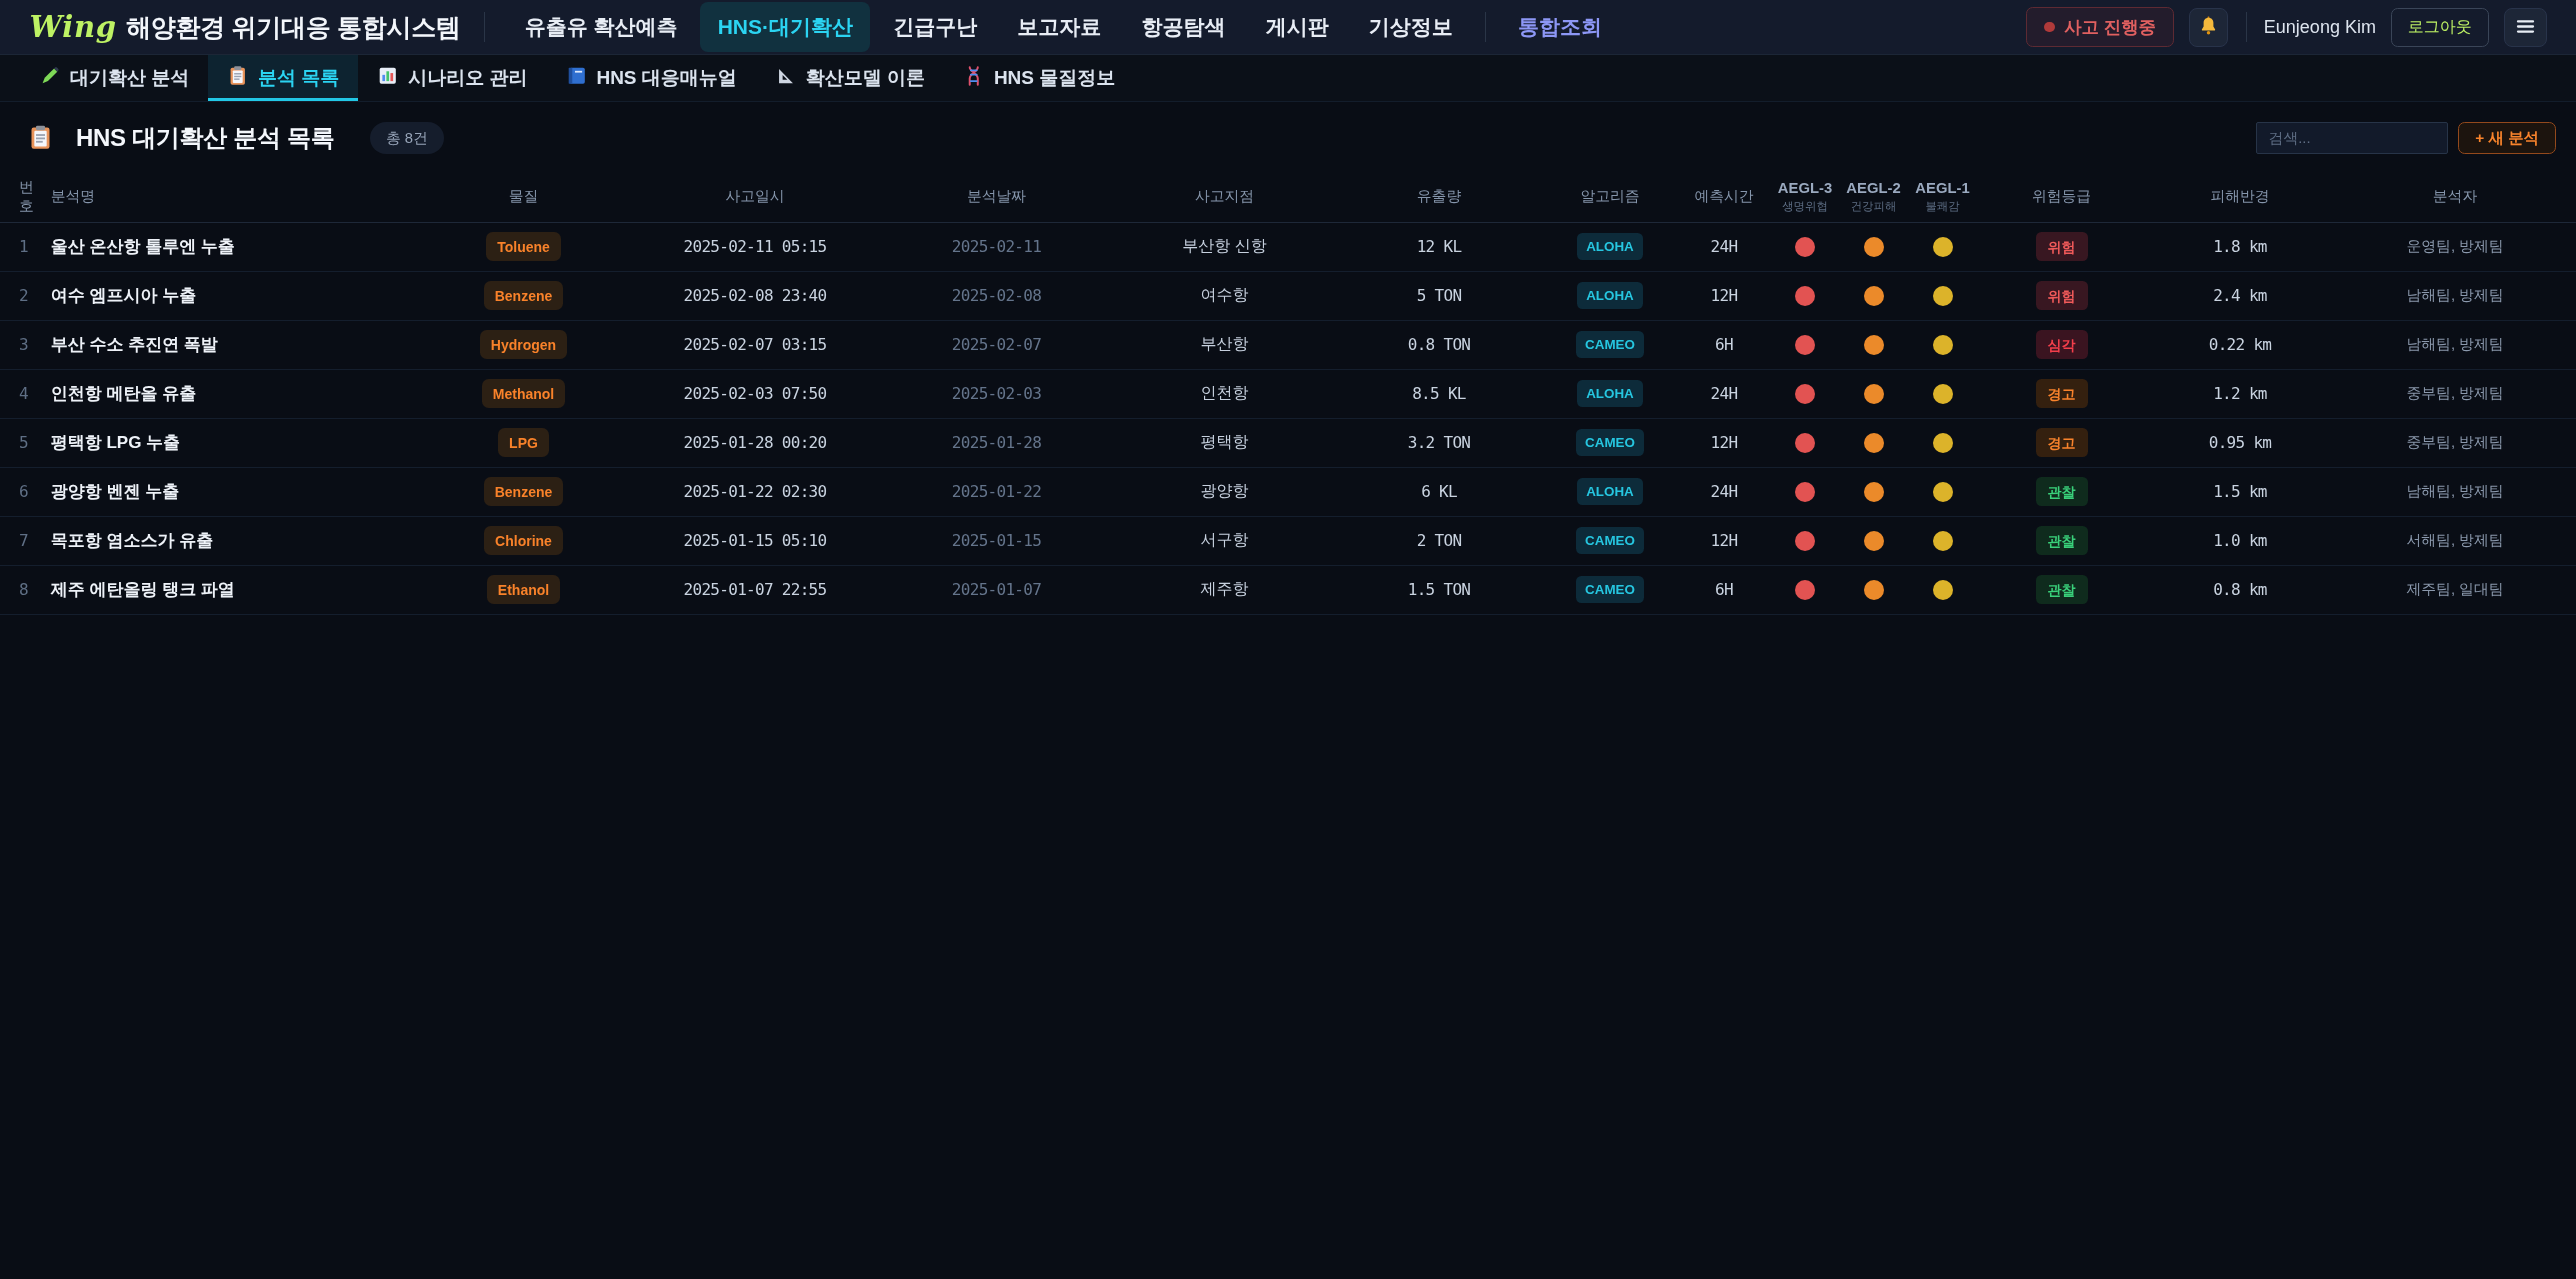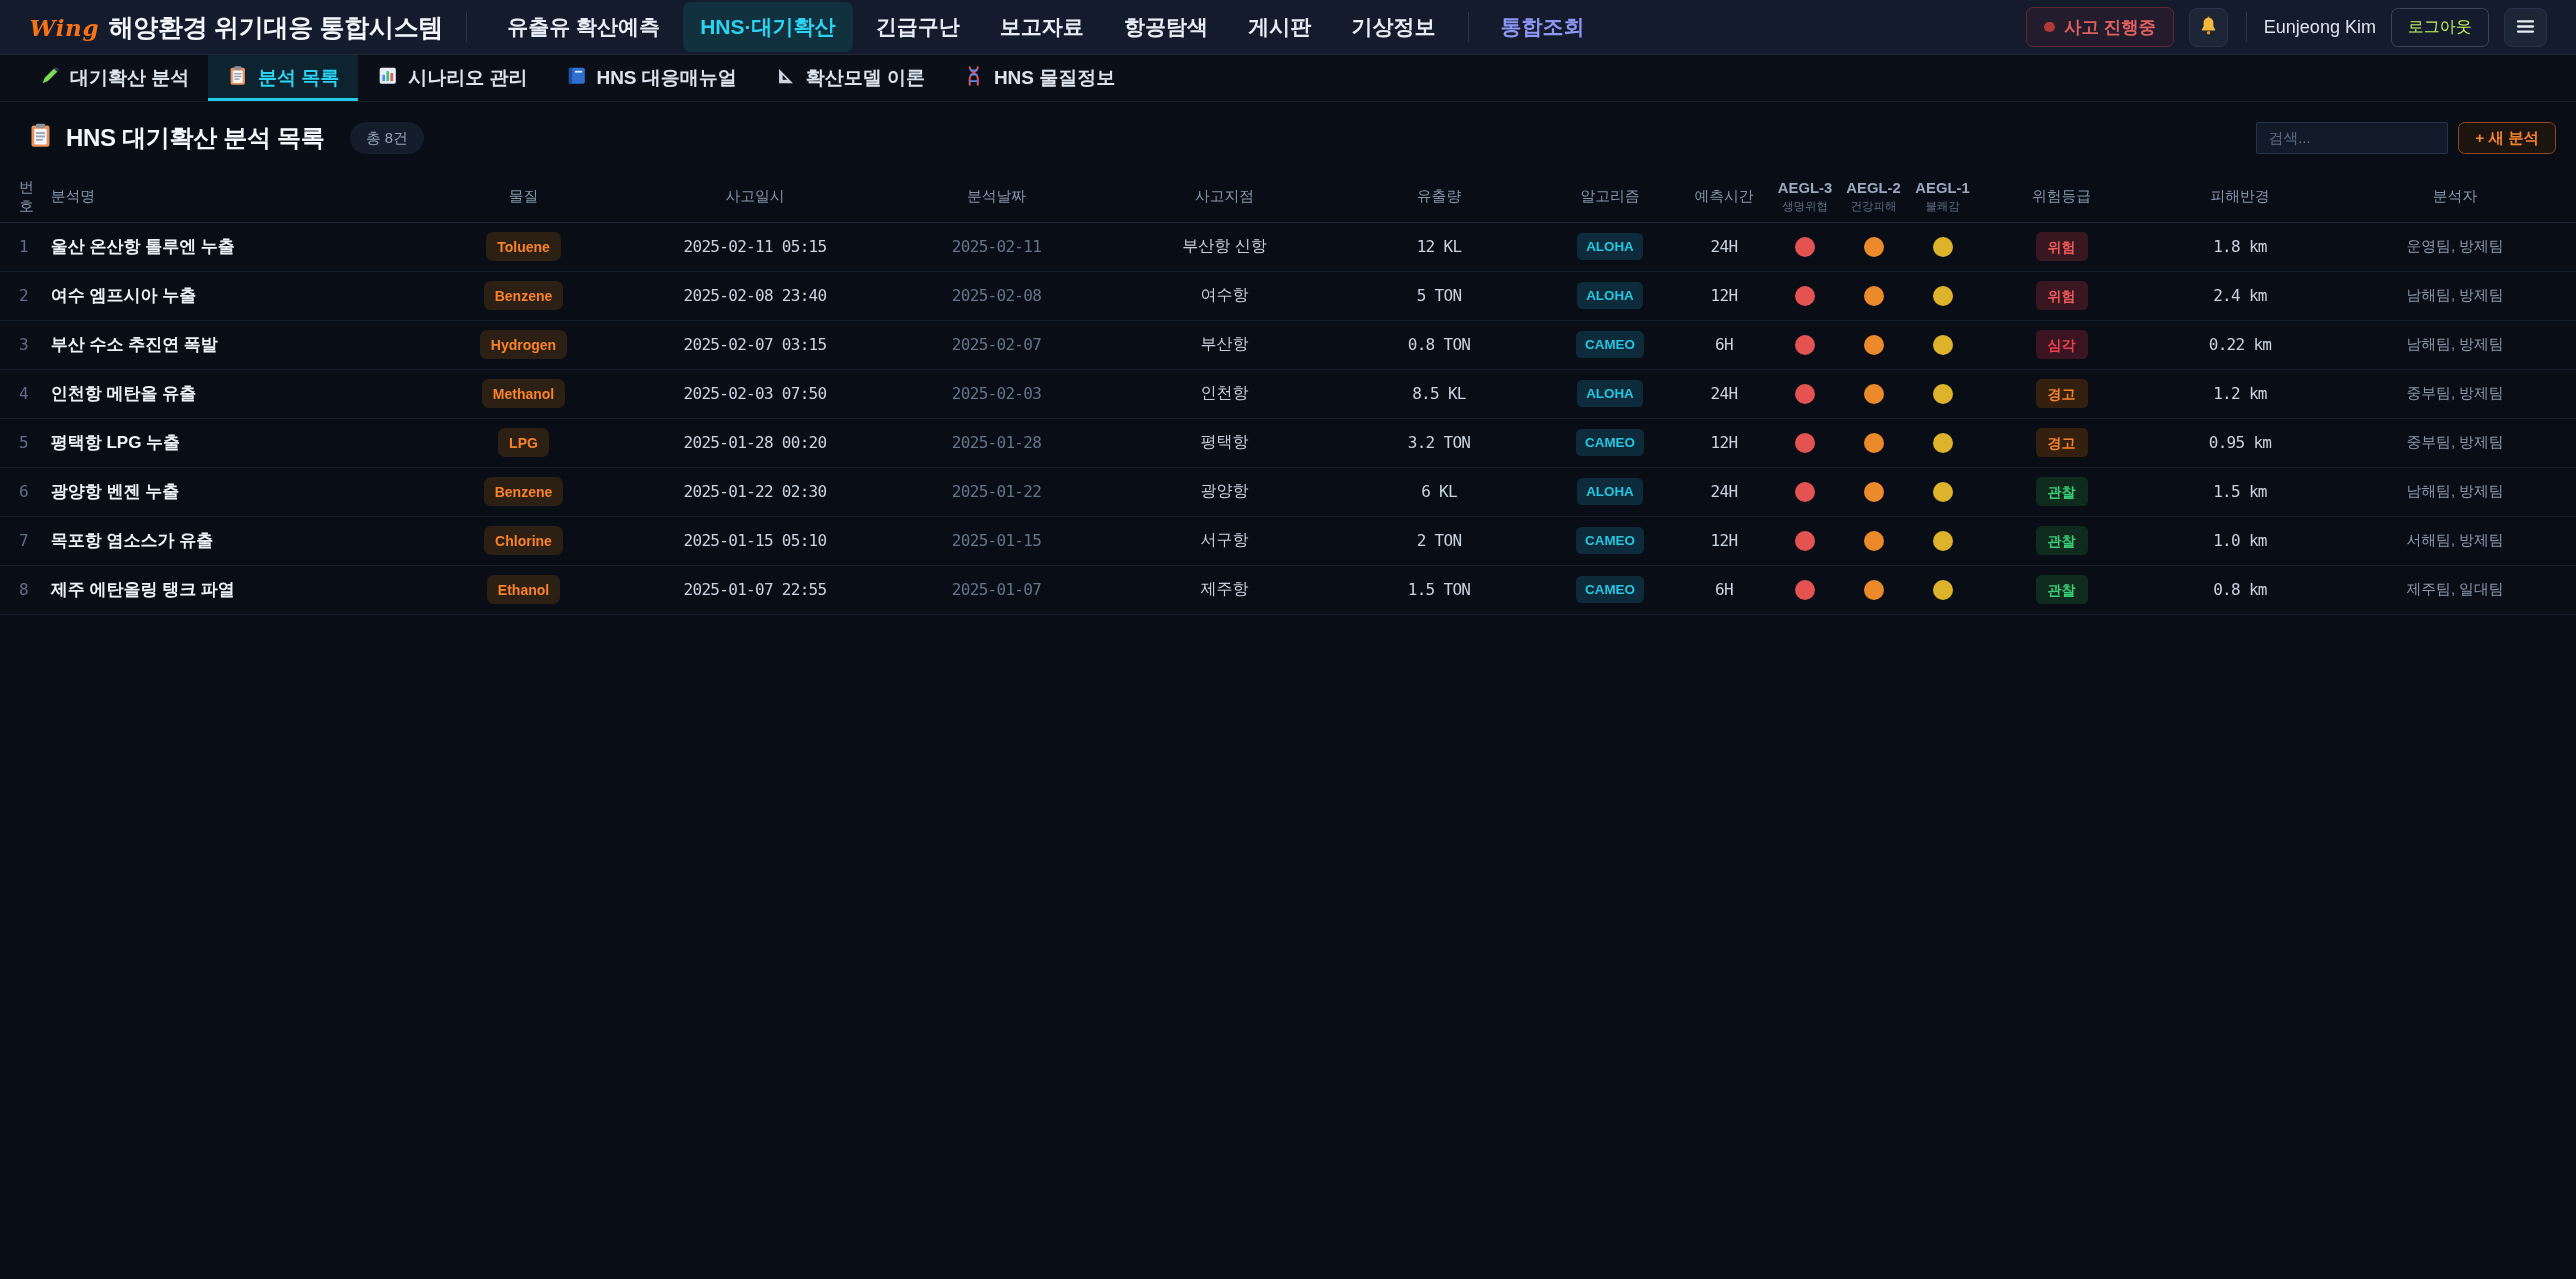--- a/index.html
+++ b/index.html
@@ -13,21 +13,21 @@
   .mono { font-family:"DejaVu Sans Mono","Liberation Mono",monospace; }
 
   
   .topnav {
     height:55px; background:#141b2c; border-bottom:0.7px solid #1c2636;
     display:flex; align-items:center; padding:0 29.5px;
   }
   .logo { display:flex; align-items:center; gap:9.4px; }
   .logo-script {
     font-family:"DejaVu Serif","Liberation Serif",serif;
-    font-style:italic; font-weight:700; font-size:23px; color:#f97316; letter-spacing:0.7px;
+    font-style:italic; font-weight:700; font-size:29px; color:#bef264; letter-spacing:0.7px;
   }
   .logo-text { font-weight:700; font-size:25px; color:#f3f6fb; letter-spacing:-0.3px; }
   .nav-sep { width:0.7px; height:29.5px; background:#2a3547; margin:0 23px; }
   .nav-items { display:flex; align-items:center; gap:5.4px; }
   .nav-item {
     font-size:21px; font-weight:700; color:#e8edf5; padding:10.7px 17.4px;
     border-radius:8px; cursor:pointer; white-space:nowrap;
   }
   .nav-item.active { background:#11313f; color:#2bd4f2; }
   .nav-item.highlight { color:#8d97f5; }
@@ -63,21 +63,21 @@
   .tab.active { background:#0d2330; color:#2bd4f2; }
   .tab.active::after {
     content:""; position:absolute; left:0; right:0; bottom:0; height:3.4px; background:#22c8e6;
   }
   .tab svg { width:21.5px; height:21.5px; }
 
   
   .page-head {
     display:flex; align-items:center; padding:20px 20px 17.4px 27px;
   }
-  .title-wrap { display:flex; gap:12px; }
+  .title-wrap { display:flex; align-items:center; gap:22px; }
   .page-title { font-size:24px; font-weight:700; color:#f4f7fc; letter-spacing:-0.3px; }
   .count-badge {
     margin-left:13.4px; background:#151d2c; border-radius:670px; padding:6.7px 16px;
     font-size:14.8px; color:#97a4b8;
   }
   .head-right { margin-left:auto; display:flex; align-items:center; gap:10.7px; }
   .search-input {
     width:192px; height:32px; background:#121a2a; border:0.7px solid #273448;
     border-radius:2px; color:#cfd8e6; font-size:14.8px; padding:0 12px;
     font-family:inherit; outline:none;

